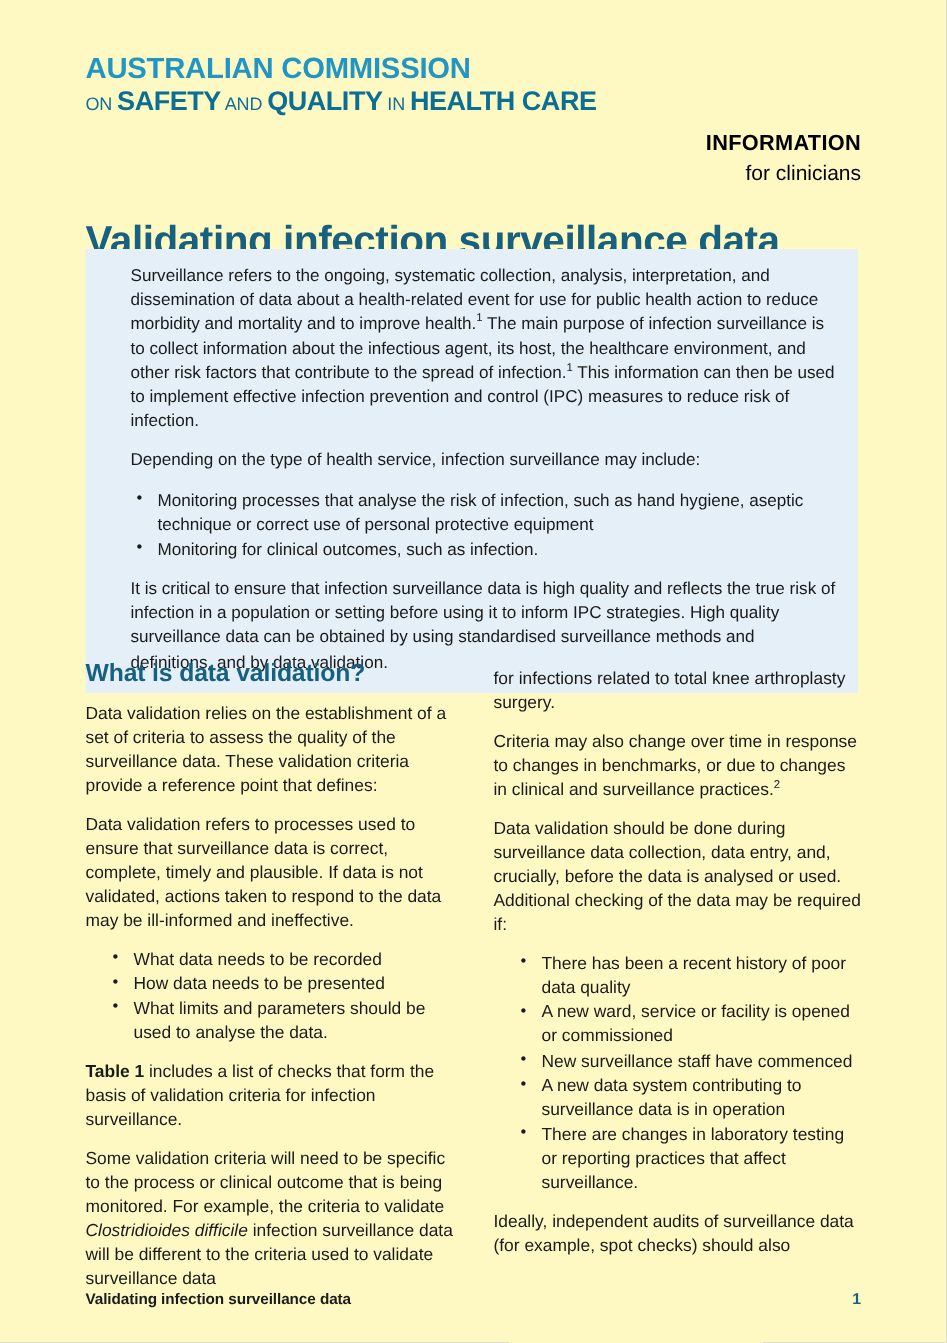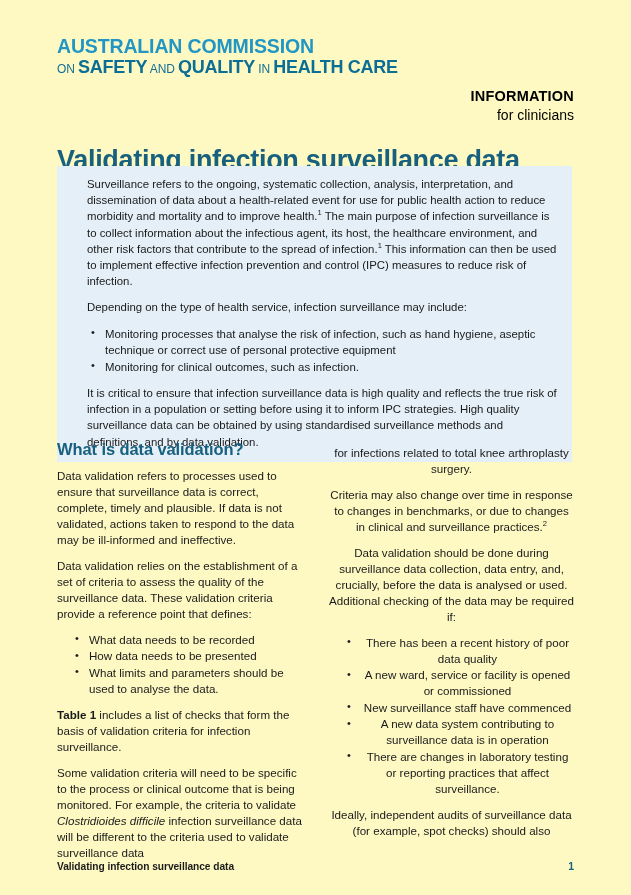--- a/index.html
+++ b/index.html
@@ -138,21 +138,20 @@
     gap: 27px;
   }
   .col {
     width: 245px;
     color: #1a1a1a;
     font-size: 11.6px;
     line-height: 1.38;
   }
   .col.right {
     padding-top: 5px;
-    text-align: center;
   }
   .section-heading {
     font-size: 16.5px;
     font-weight: bold;
     color: #17607f;
     margin: 0 0 9px 0;
     line-height: 1.15;
     letter-spacing: -0.1px;
   }
   .col p {
@@ -228,22 +227,22 @@
     </ul>
 
     <p>It is critical to ensure that infection surveillance data is high quality and reflects the true risk of infection in a population or setting before using it to inform IPC strategies. High quality surveillance data can be obtained by using standardised surveillance methods and definitions, and by data validation.</p>
   </div>
 
   <div class="columns">
 
     <div class="col left">
       <h2 class="section-heading">What is data validation?</h2>
 
+      <p>Data validation relies on the establishment of a set of criteria to assess the quality of the surveillance data. These validation criteria provide a reference point that defines:</p>
       <p>Data validation refers to processes used to ensure that surveillance data is correct, complete, timely and plausible. If data is not validated, actions taken to respond to the data may be ill-informed and ineffective.</p>
-      <p>Data validation relies on the establishment of a set of criteria to assess the quality of the surveillance data. These validation criteria provide a reference point that defines:</p>
 
       <ul>
         <li>What data needs to be recorded</li>
         <li>How data needs to be presented</li>
         <li>What limits and parameters should be used to analyse the data.</li>
       </ul>
 
       <p><b>Table 1</b><span> includes a list of checks that form the basis of validation criteria for infection surveillance.</span></p>
 
       <p><span>Some validation criteria will need to be specific to the process or clinical outcome that is being monitored. For example, the criteria to validate </span><i>Clostridioides difficile</i><span> infection surveillance data will be different to the criteria used to validate surveillance data</span></p>

